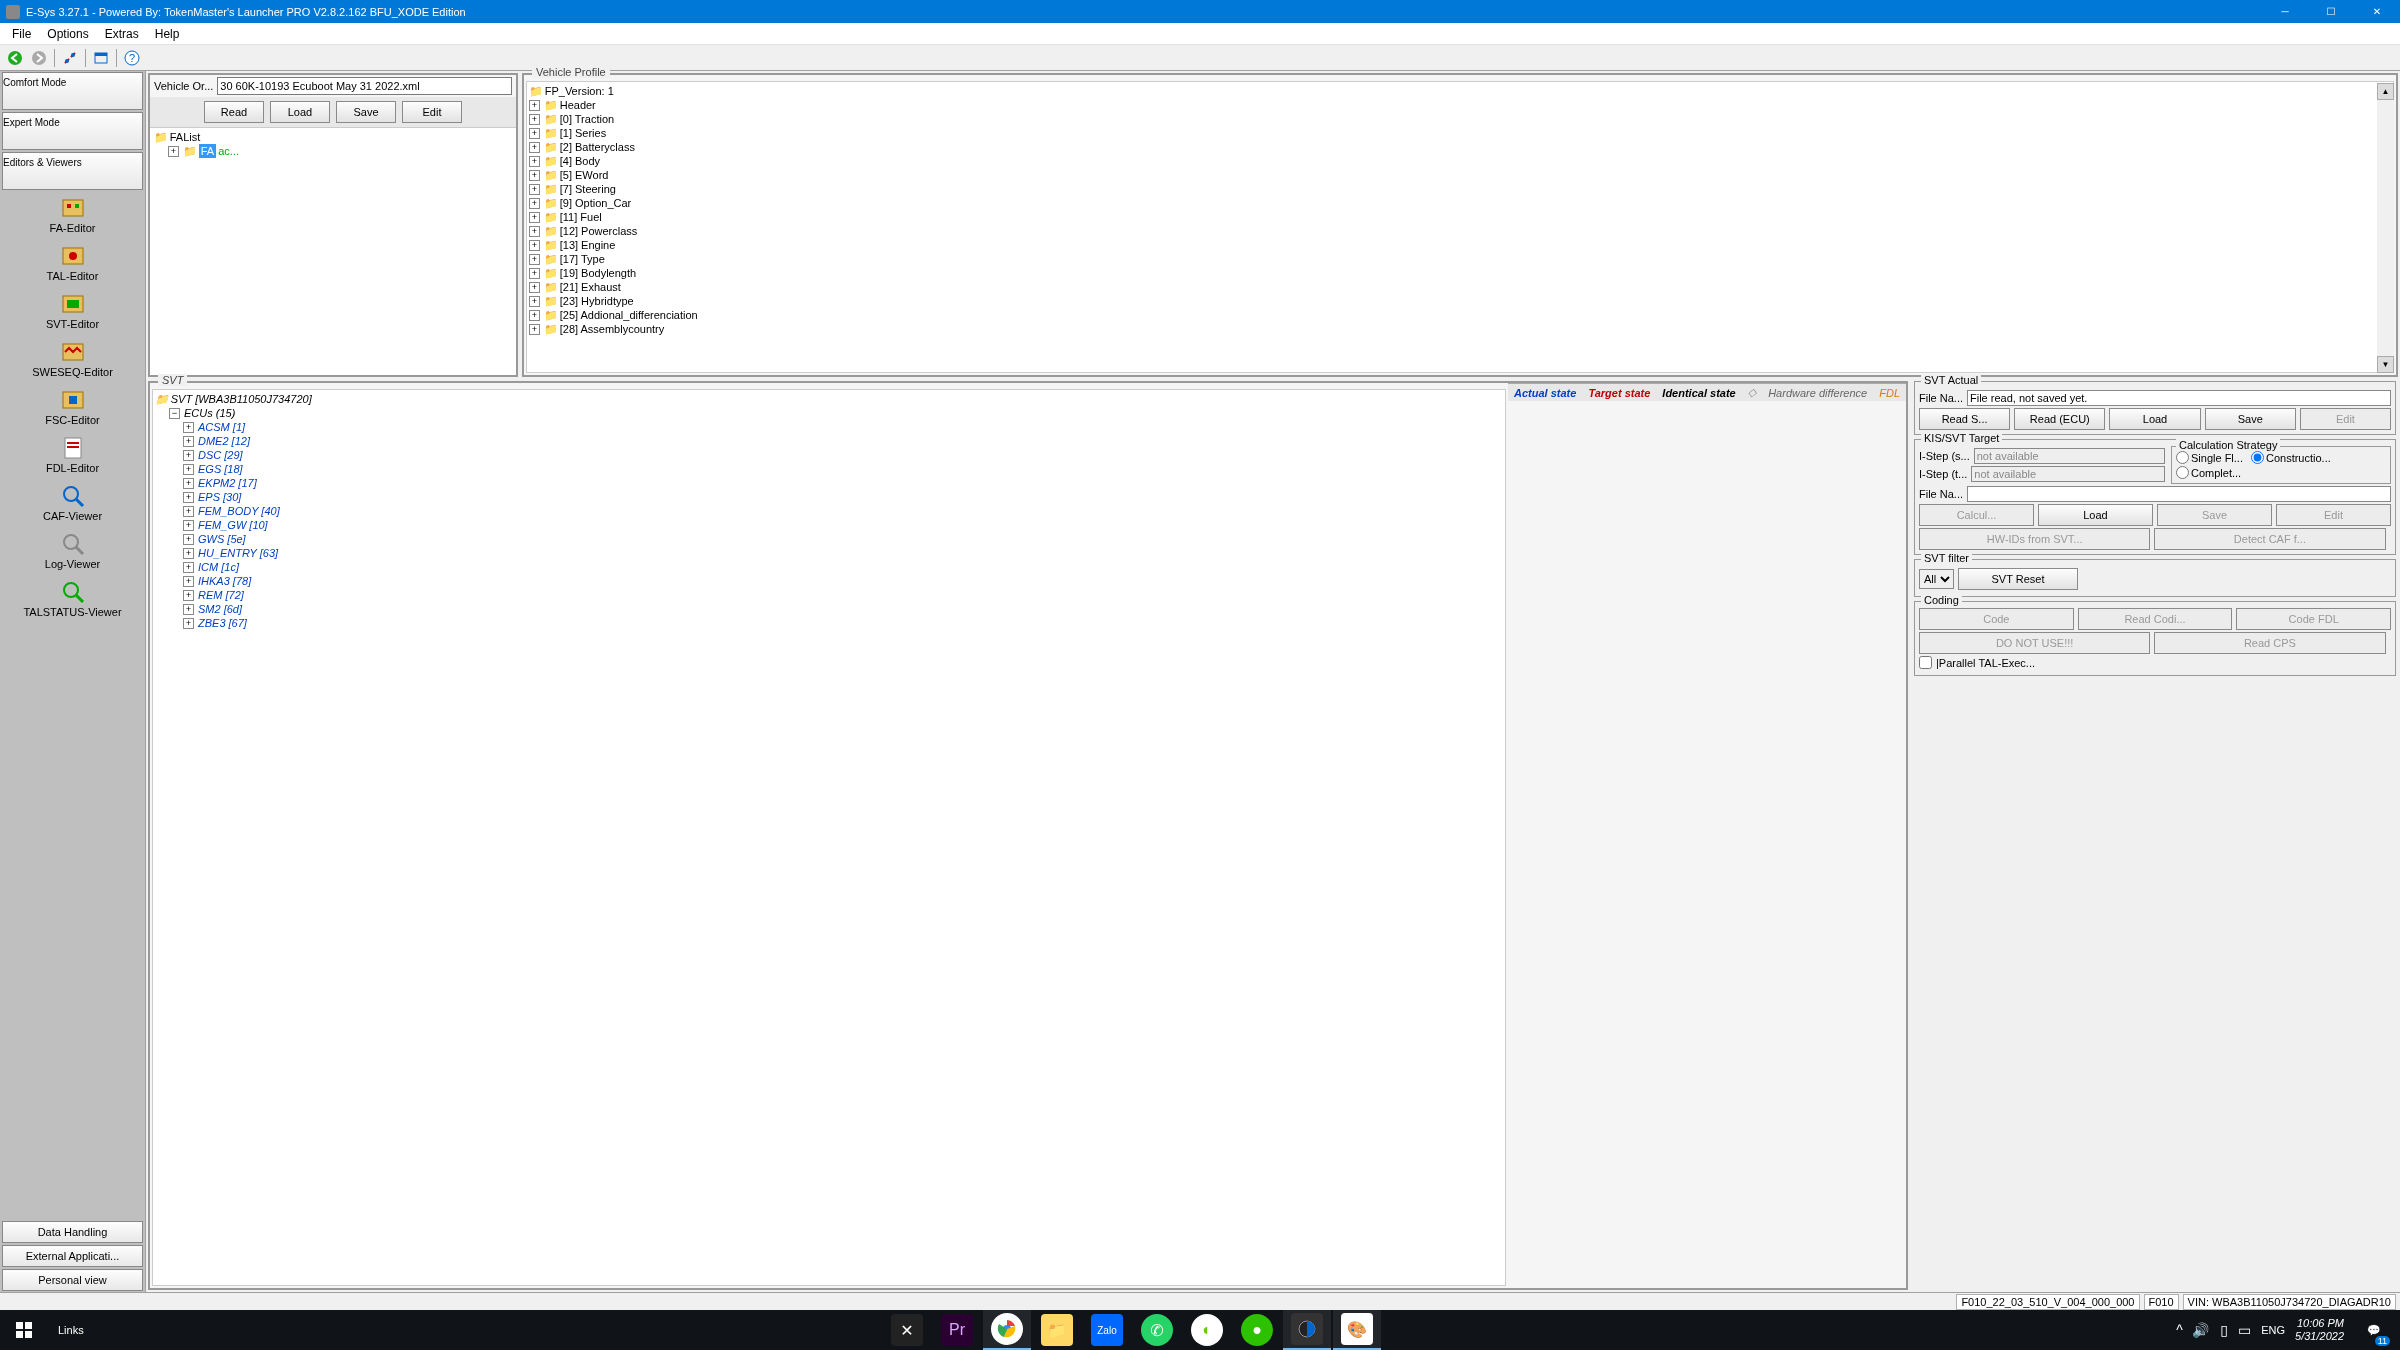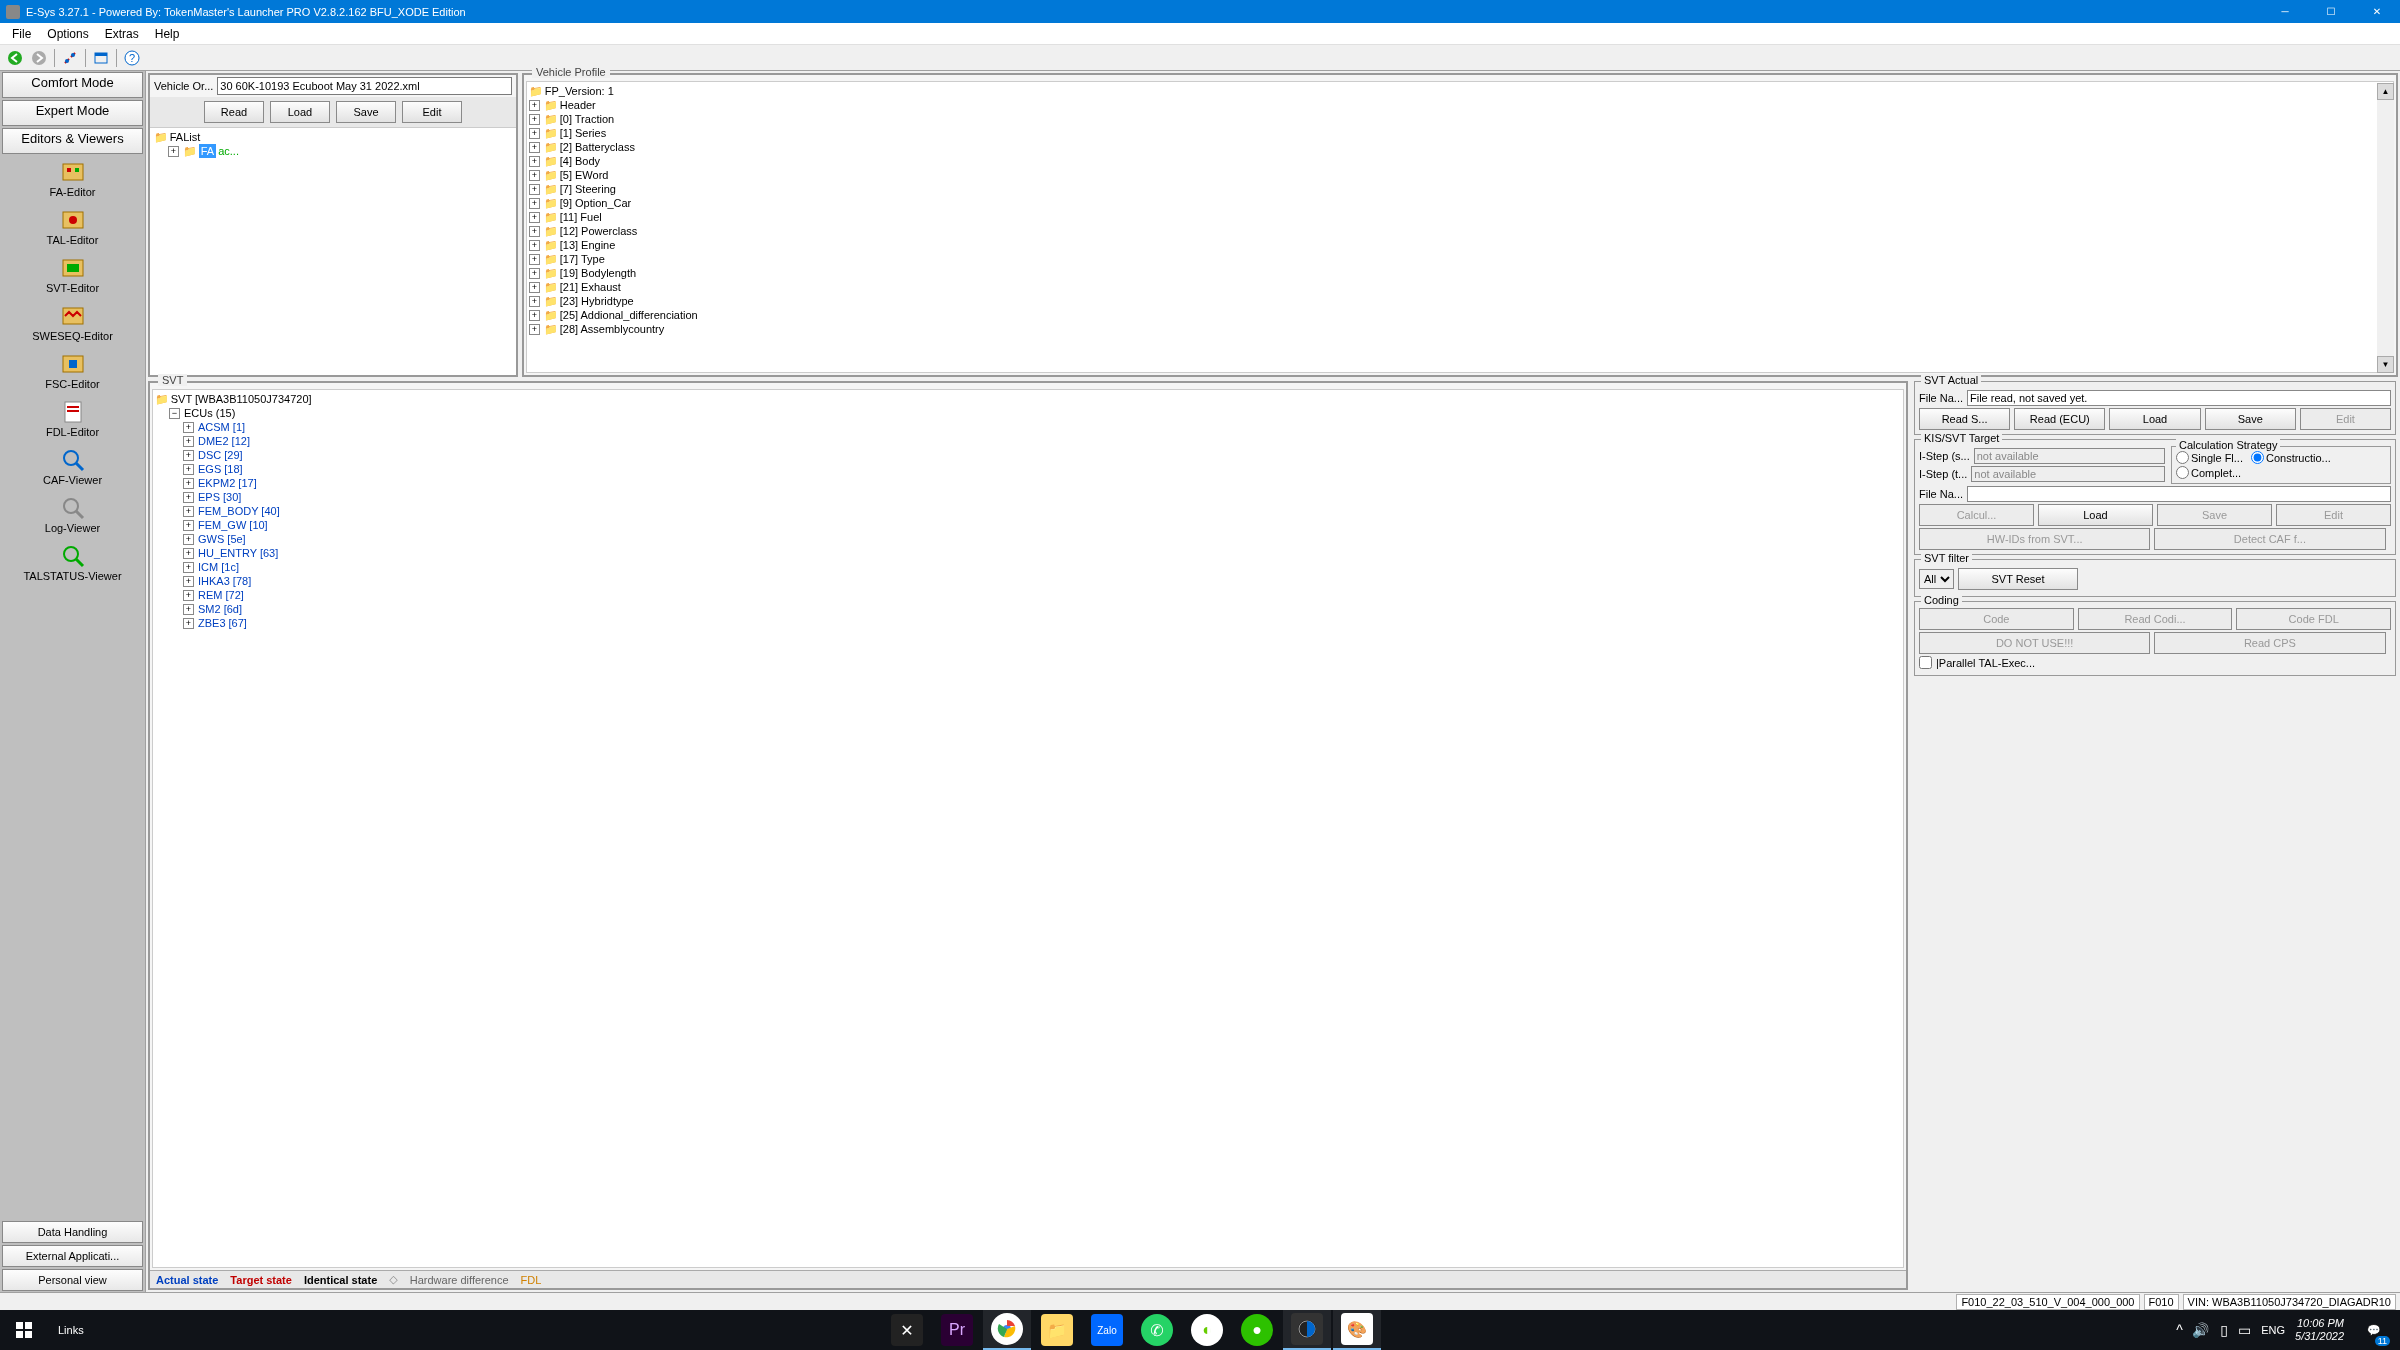--- a/index.html
+++ b/index.html
@@ -13,21 +13,21 @@
 .menubar { height: 22px; background: #fff; border-bottom: 1px solid #e0e0e0; display: flex; align-items: center; padding-left: 4px; }
 .menubar span { padding: 2px 8px; font-size: 12px; }
 
 .toolbar { height: 26px; background: #f0f0f0; border-bottom: 1px solid #a0a0a0; display: flex; align-items: center; padding-left: 4px; gap: 2px; }
 .tb-btn { width: 22px; height: 22px; display: flex; align-items: center; justify-content: center; border: 1px solid transparent; }
 .tb-sep { width: 1px; height: 18px; background: #a0a0a0; margin: 0 2px; }
 
 .main-area { display: flex; height: calc(100% - 23px - 22px - 26px - 18px - 40px); }
 
 .left-sidebar { width: 146px; background: #bfbfbf; border-right: 1px solid #a0a0a0; display: flex; flex-direction: column; }
-.mode-btn { height: 26px; background: linear-gradient(#fdfdfd,#e8e8e8); border: 1px solid #888; margin: 1px 2px; text-align: center; line-height: 20px; font-size: 13px; cursor: pointer; }
+.mode-btn { height: 38px; background: linear-gradient(#fdfdfd,#e8e8e8); border: 1px solid #888; margin: 1px 2px; line-height: 20px; font-size: 10px; cursor: pointer; }
 .side-tool { height: 48px; display: flex; flex-direction: column; align-items: center; justify-content: center; gap: 2px; cursor: pointer; }
 .side-tool .ic { width: 24px; height: 24px; }
 .side-tool span { font-size: 11px; }
 .side-spacer { flex: 1; }
 .side-bottom { height: 22px; background: linear-gradient(#fdfdfd,#e8e8e8); border: 1px solid #888; margin: 1px 2px; text-align: center; line-height: 20px; font-size: 11px; cursor: pointer; }
 
 .center { flex: 1; display: flex; flex-direction: column; background: #f0f0f0; }
 
 .row1 { display: flex; height: 308px; }
 .vo-panel { width: 370px; border: 2px solid #999; margin: 2px; background: #f5f5f5; display: flex; flex-direction: column; }
@@ -44,21 +44,21 @@
 .hl { background: #3399ff; color: #fff; padding: 0 2px; }
 
 .vp-panel { flex: 1; border: 2px solid #999; margin: 2px; background: #f5f5f5; display: flex; flex-direction: column; position: relative; }
 .panel-title { position: absolute; top: -9px; left: 8px; background: #f0f0f0; padding: 0 4px; font-size: 11px; color: #444; }
 .vp-tree { flex: 1; background: #fff; margin: 6px 2px 2px 2px; border: 1px solid #ccc; overflow: auto; padding: 2px; }
 .vp-scroll { position: absolute; right: 2px; top: 8px; bottom: 2px; width: 17px; background: #f0f0f0; }
 .vp-scroll .arr { height: 17px; background: #dcdcdc; border: 1px solid #aaa; display: flex; align-items: center; justify-content: center; font-size: 8px; }
 .vp-scroll .arr.bot { position: absolute; bottom: 0; width: 100%; }
 
 .row2 { flex: 1; display: flex; }
-.svt-panel { flex: 1; border: 2px solid #999; margin: 2px; background: #f5f5f5; display: flex; flex-direction: column; position: relative; }
+.svt-panel { flex: 1; border: 2px solid #999; margin: 2px; background: #f5f5f5; display: flex; flex-direction: row; position: relative; font-style: italic; }
 .svt-tree { flex: 1; background: #fff; margin: 6px 2px 2px 2px; border: 1px solid #ccc; padding: 2px; }
 .svt-legend { height: 18px; background: #e8e8e8; border-top: 1px solid #aaa; display: flex; align-items: center; gap: 12px; padding: 0 6px; font-size: 10px; }
 .svt-legend .actual { color: #0040c0; font-weight: bold; }
 .svt-legend .target { color: #c00000; font-weight: bold; text-align: right; }
 .svt-legend .ident { color: #000; font-weight: bold; }
 .svt-legend .hw { color: #666; }
 .svt-legend .fdl { color: #d08000; }
 
 .right-panel { width: 490px; display: flex; flex-direction: column; }
 .fieldset { border: 1px solid #999; margin: 2px 4px; padding: 6px 4px 4px 4px; position: relative; background: #f0f0f0; }

